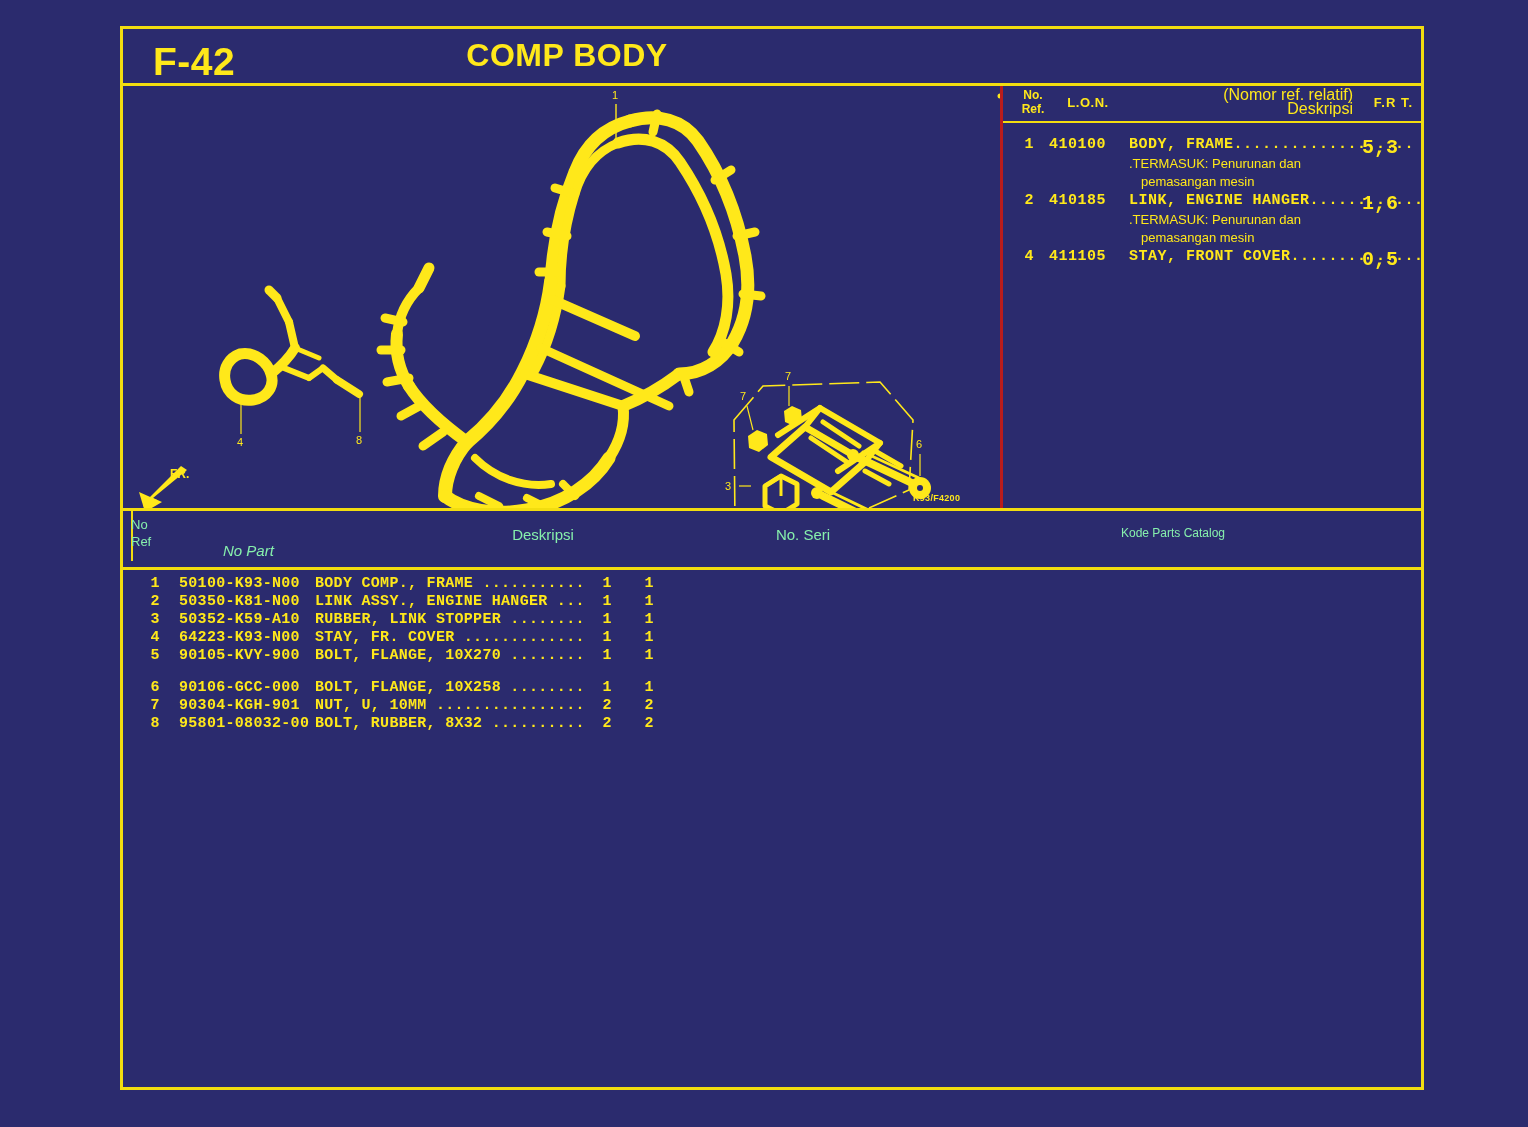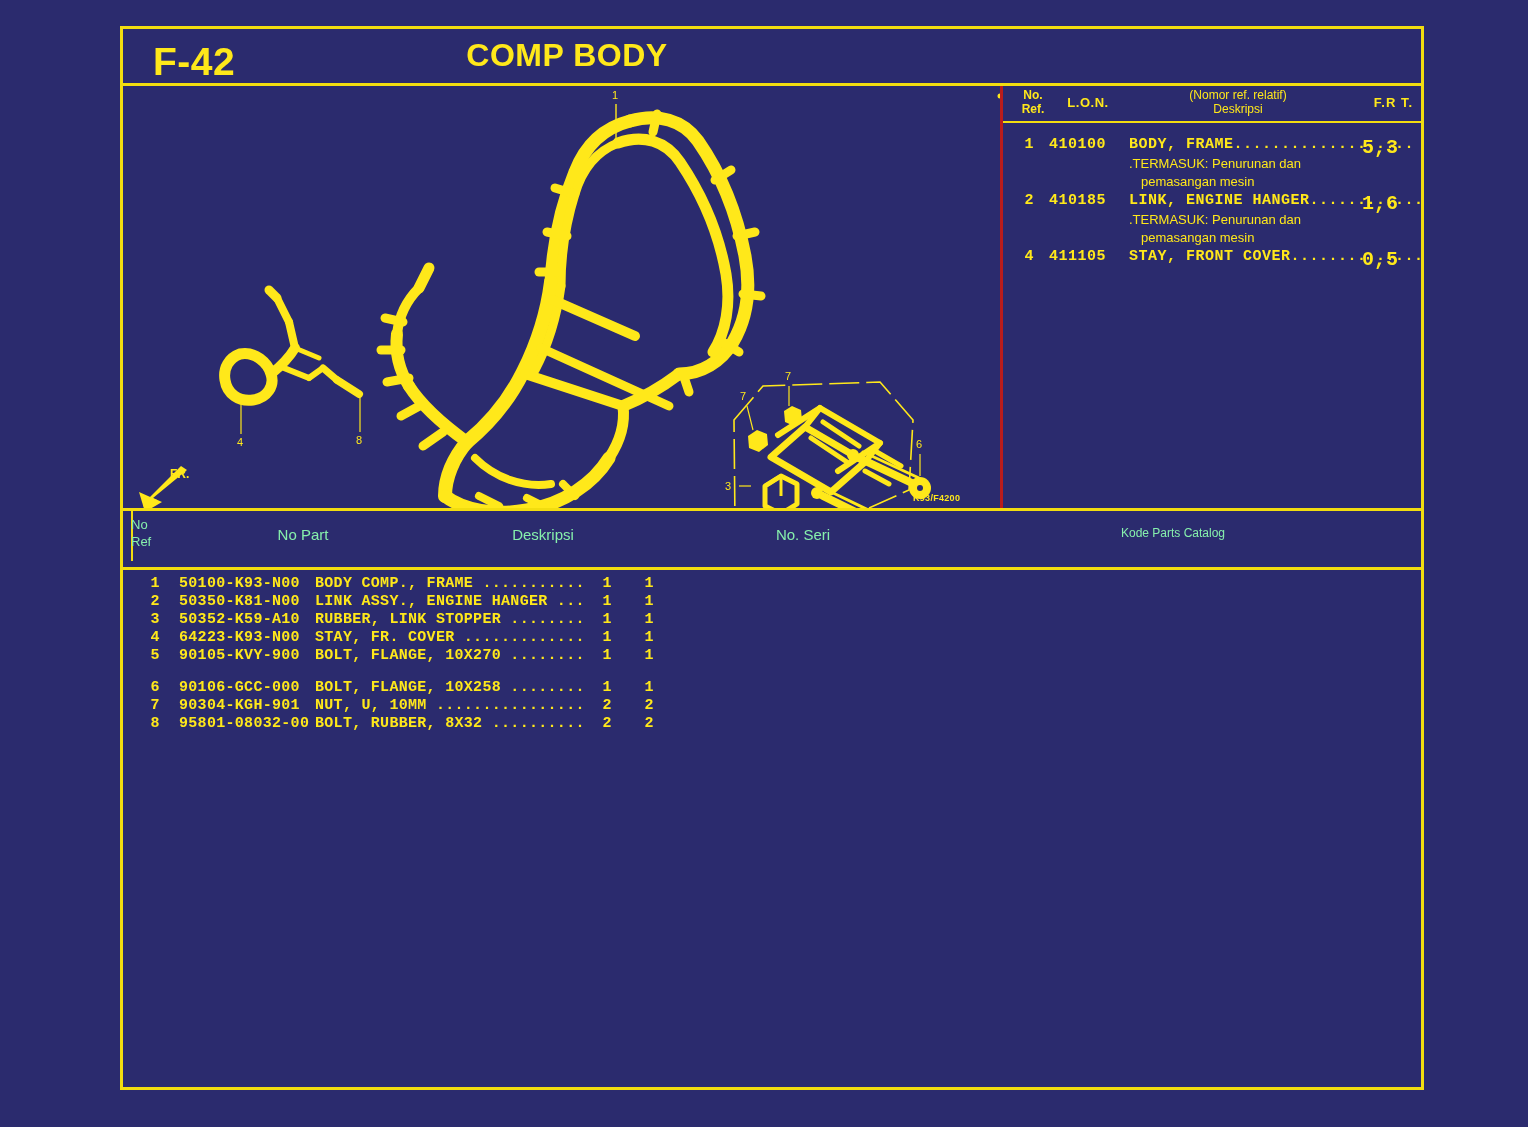--- a/index.html
+++ b/index.html
@@ -45,21 +45,21 @@
     position:absolute;right:0;top:0;width:421px;height:100%;
     border-left:3px solid #b91c1c;box-sizing:border-box;
   }
   .frt-head{
     position:absolute;left:0;top:0;width:100%;height:37px;
     border-bottom:2px solid #f2dd10;box-sizing:border-box;
     color:#ffe81a;
   }
   .frt-head .c-no{position:absolute;left:8px;top:2px;width:44px;text-align:center;font-size:12px;line-height:14px;font-weight:bold;}
   .frt-head .c-lon{position:absolute;left:52px;top:9px;width:66px;text-align:center;font-size:13px;font-weight:bold;letter-spacing:.5px;}
-  .frt-head .c-desc{position:absolute;left:120px;top:2px;width:230px;text-align:center;font-size:12px;line-height:14px;}
+  .frt-head .c-desc{position:absolute;left:120px;top:2px;width:230px;text-align:right;font-size:16px;line-height:14px;}
   .frt-head .c-frt{position:absolute;right:8px;top:9px;font-size:13px;font-weight:bold;letter-spacing:1px;}
   .frt-rows{position:absolute;left:0;top:37px;width:100%;bottom:0;padding-top:13px;box-sizing:border-box;}
   .frt-row{position:relative;height:20px;color:#ffe81a;font-family:"Liberation Mono",monospace;}
   .frt-row .n{position:absolute;left:14px;width:24px;text-align:center;font-size:15px;font-weight:bold;}
   .frt-row .lon{position:absolute;left:46px;font-size:15px;font-weight:bold;letter-spacing:.5px;}
   .frt-row .ds{position:absolute;left:126px;font-size:15px;font-weight:bold;letter-spacing:.5px;white-space:pre;}
   .frt-row .v{position:absolute;right:23px;font-size:20px;font-weight:bold;}
   .frt-note{position:relative;height:18px;color:#ffe81a;}
   .frt-note .t{position:absolute;left:126px;font-size:13px;font-family:"Liberation Sans",sans-serif;}
   .frt-note.ind .t{left:138px;}
@@ -67,21 +67,21 @@
   .parts{
     position:absolute;left:0;top:482px;width:100%;bottom:0;
   }
   .parts-head{
     position:absolute;left:0;top:0;width:100%;height:59px;
     border-bottom:3px solid #f2dd10;box-sizing:border-box;
     color:#86efac;
   }
   .vline{position:absolute;top:0;width:2px;background:#f2dd10;}
   .h-noref{position:absolute;left:8px;top:5px;width:38px;text-align:left;font-size:13px;line-height:17px;}
-  .h-nopart{position:absolute;left:100px;top:15px;width:160px;text-align:center;font-size:15px;}
+  .h-nopart{position:absolute;left:100px;top:31px;width:160px;text-align:left;font-size:15px;font-style:italic;}
   .h-desk{position:absolute;left:320px;top:15px;width:200px;text-align:center;font-size:15px;}
   .h-jml{position:absolute;left:440px;top:-1px;width:210px;text-align:center;}
   .h-jml .j-t{font-size:14px;}
   .h-jml .j-s{font-size:7px;line-height:11px;letter-spacing:.2px;}
   .h-jml .j-y{font-size:7px;line-height:11px;}
   .h-jml .j-y span{display:inline-block;width:52px;}
   .h-seri{position:absolute;left:590px;top:15px;width:180px;text-align:center;font-size:15px;}
   .h-kode{position:absolute;left:900px;top:15px;width:300px;text-align:center;font-size:12px;}
   .parts-body{position:absolute;left:0;top:50px;width:100%;bottom:0;padding-top:14px;box-sizing:border-box;}
   .p-row{position:relative;height:18px;color:#ffe81a;font-family:"Liberation Mono",monospace;font-weight:bold;}

